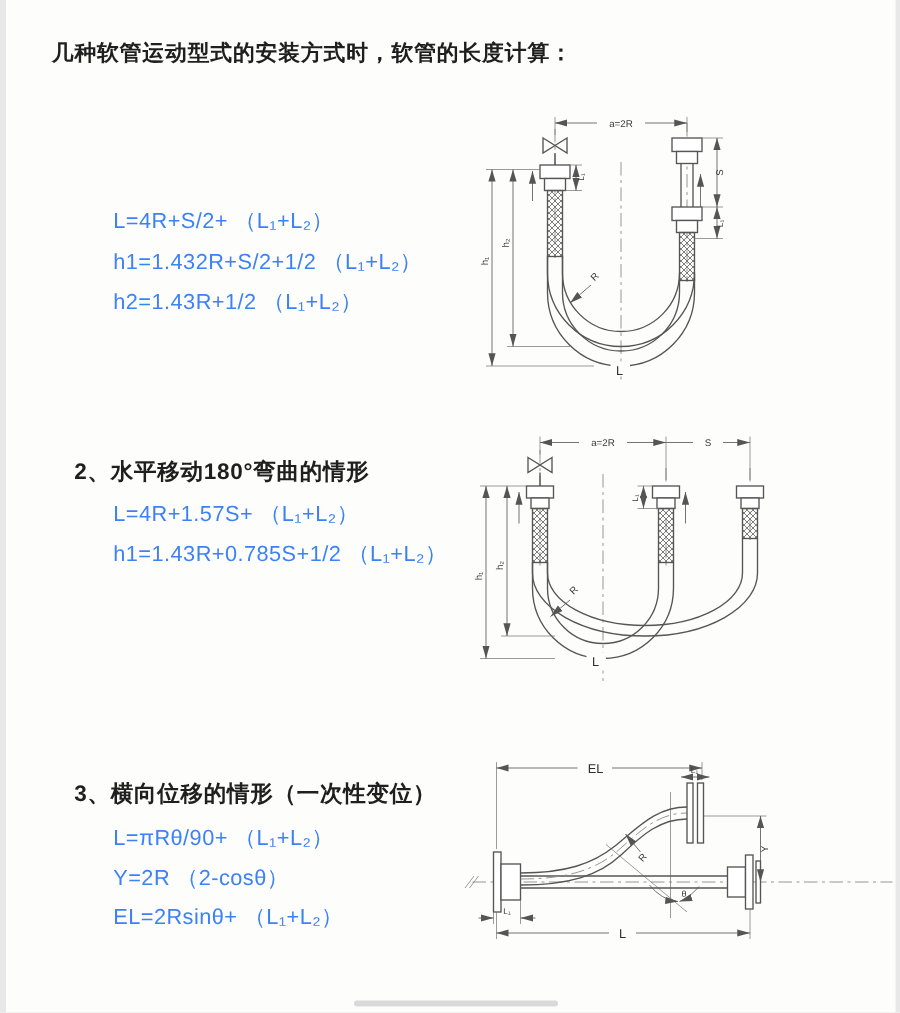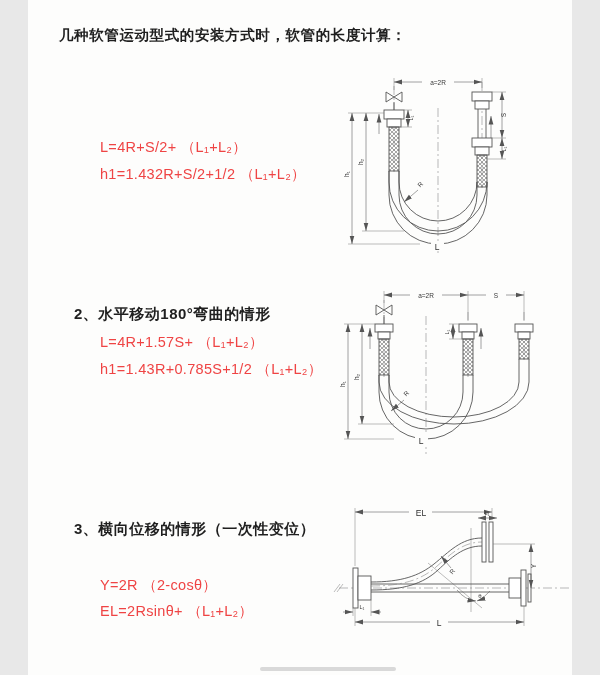--- a/index.html
+++ b/index.html
@@ -1,23 +1,23 @@
 <!DOCTYPE html>
 <html><head>
 <meta charset="utf-8">
 <style>
   html,body{margin:0;padding:0;background:#e8e8e8;}
   .page{
-    position:relative;width:544px;height:675px;background:#fdfdfc;
+    position:relative;width:593px;height:675px;background:#fdfdfc;
     font-family:"Liberation Sans","DejaVu Sans",sans-serif;color:#1f1f1f;overflow:hidden;
     margin:0 auto;
   }
   .title{position:absolute;left:31px;top:26px;font-size:14.5px;font-weight:700;letter-spacing:0.6px;}
   .heading{position:absolute;left:46px;font-size:15px;font-weight:700;letter-spacing:0.5px;}
-  .formula{position:absolute;left:72px;font-size:14.5px;font-weight:400;letter-spacing:0.3px;color:#ef4444;}
+  .formula{position:absolute;left:72px;font-size:14.5px;font-weight:400;letter-spacing:0.3px;color:#3b82f6;}
   svg.diagram{position:absolute;}
   svg text{font-family:"Liberation Sans","DejaVu Sans",sans-serif;fill:#3a3a3a;font-size:6.5px;}
   .hose{fill:none;stroke:#555;stroke-width:0.9;}
   .pipe{fill:#ffffff;stroke:#555;stroke-width:0.9;}
   .braid{fill:url(#braid);stroke:#555;stroke-width:0.9;}
   .center{fill:none;stroke:#8a8a8a;stroke-width:0.6;stroke-dasharray:9 3 2 3;}
   .dim{fill:none;stroke:#565656;stroke-width:0.55;}
   .ext{fill:none;stroke:#7a7a7a;stroke-width:0.5;}
   .valve{fill:none;stroke:#555;stroke-width:0.9;}
   .lblbig{font-size:8.5px;fill:#2e2e2e;}
@@ -26,26 +26,28 @@
 </style>
 </head>
 <body>
 
 <div class="page">
 
   <div class="title">几种软管运动型式的安装方式时，软管的长度计算：</div>
 
   <div class="formula" style="top:138px">L=4R+S/2+ （L₁+L₂）</div>
   <div class="formula" style="top:165px">h1=1.432R+S/2+1/2 （L₁+L₂）</div>
+  <div class="formula" style="top:192px">h2=1.43R+1/2 （L₁+L₂）</div>
 
   <div class="heading" style="top:305px">2、水平移动180°弯曲的情形</div>
   <div class="formula" style="top:333px">L=4R+1.57S+ （L₁+L₂）</div>
   <div class="formula" style="top:360px">h1=1.43R+0.785S+1/2 （L₁+L₂）</div>
 
   <div class="heading" style="top:520px">3、横向位移的情形（一次性变位）</div>
+  <div class="formula" style="top:549px">L=πRθ/90+ （L₁+L₂）</div>
   <div class="formula" style="top:576px">Y=2R （2-cosθ）</div>
   <div class="formula" style="top:602px">EL=2Rsinθ+ （L₁+L₂）</div>
 
   <svg class="diagram" style="left:306px;top:66px" width="282" height="192" viewBox="0 0 282 192">
     <defs>
       <marker id="ae" markerWidth="10" markerHeight="8" refX="8.5" refY="3" orient="auto" markerUnits="userSpaceOnUse">
         <path d="M0,0.6 L8.5,3 L0,5.4 Z" fill="#555"></path>
       </marker>
       <marker id="as" markerWidth="10" markerHeight="8" refX="0.5" refY="3" orient="auto" markerUnits="userSpaceOnUse">
         <path d="M8.5,0.6 L0.5,3 L8.5,5.4 Z" fill="#555"></path>

